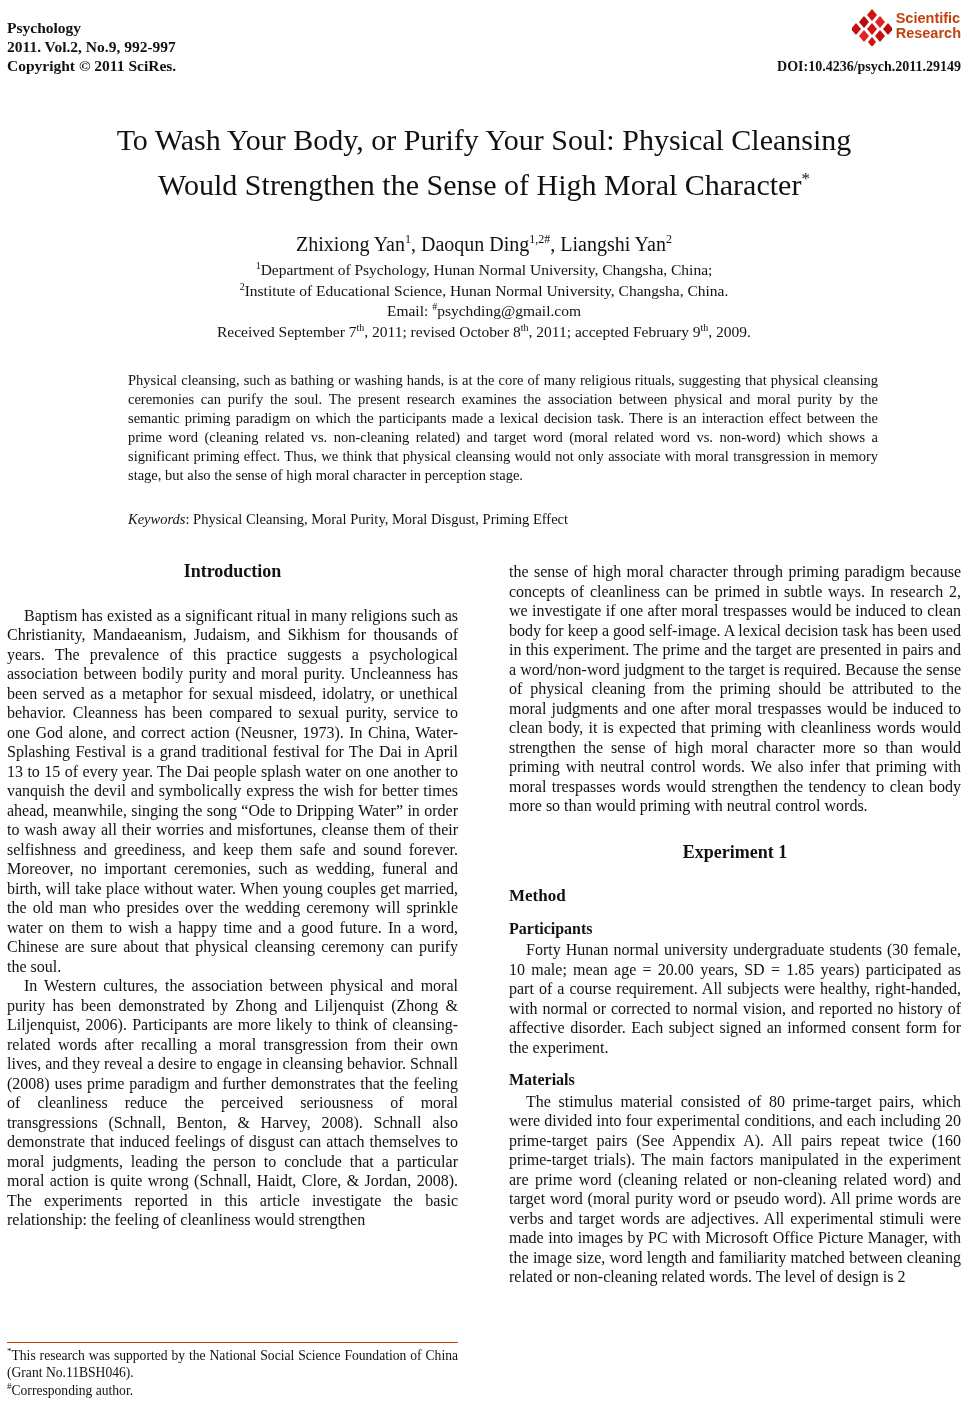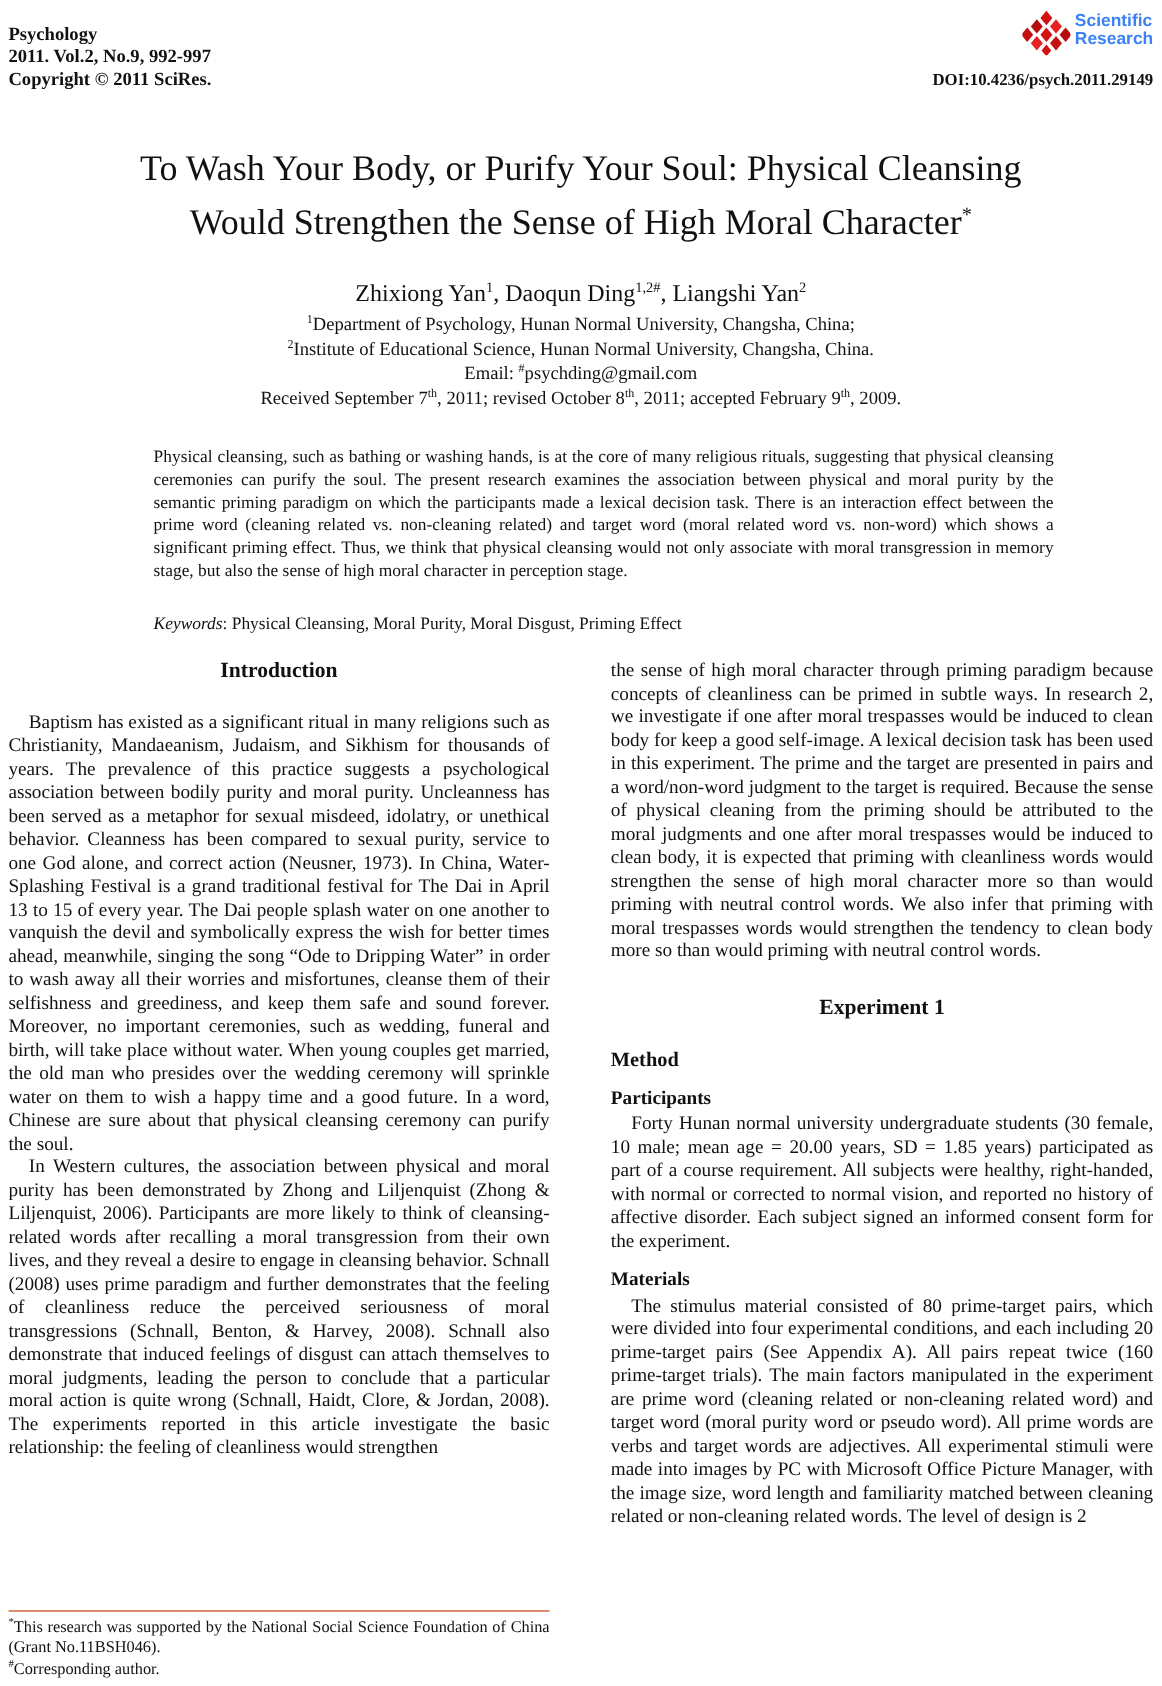--- a/index.html
+++ b/index.html
@@ -16,21 +16,21 @@
     display: flex; flex-direction: column;
     overflow: hidden;
   }
   
   .masthead { display: flex; justify-content: space-between; align-items: flex-end; font-weight: bold; }
   .mast-left { font-size: 15.5px; line-height: 19px; }
   .mast-right { text-align: right; }
   .logo-row { display: flex; align-items: flex-start; justify-content: flex-end; gap: 4px; }
   .logo-text {
     font-family: "Liberation Sans", sans-serif;
-    font-size: 14.5px; line-height: 15px; color: #3b82f6;
+    font-size: 14.5px; line-height: 15px; color: #c2410c;
     text-align: left; padding-top: 3px;
   }
   .doi { font-size: 14px; margin-top: 9px; }
   
   .title {
     margin-top: 42px;
     text-align: center;
     font-size: 30px; line-height: 45px;
     font-weight: normal;
   }
@@ -44,21 +44,21 @@
     margin: 29px 83px 0 121px;
     font-size: 14.5px; line-height: 19px;
     text-align: justify;
   }
   .keywords {
     margin: 26px 122px 0 121px;
     font-size: 14.5px;
   }
   
   .columns {
-    margin-top: 20px;
+    margin-top: 34px;
     flex: 1;
     display: flex;
     gap: 51px;
     overflow: hidden;
   }
   .col { font-size: 16px; line-height: 19.5px; text-align: justify; }
   .col-left { width: 455px; display: flex; flex-direction: column; }
   .col-right { width: 456px; }
   .col p.indent { text-indent: 17px; }
   h2.sec-head {

